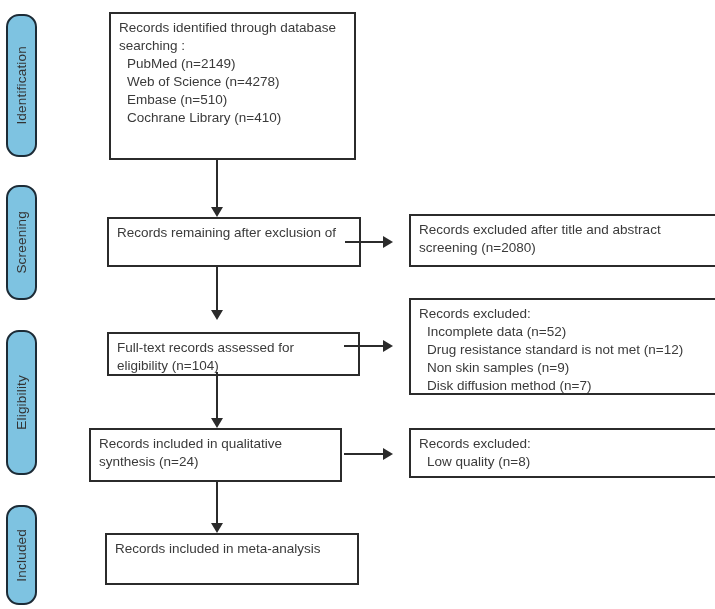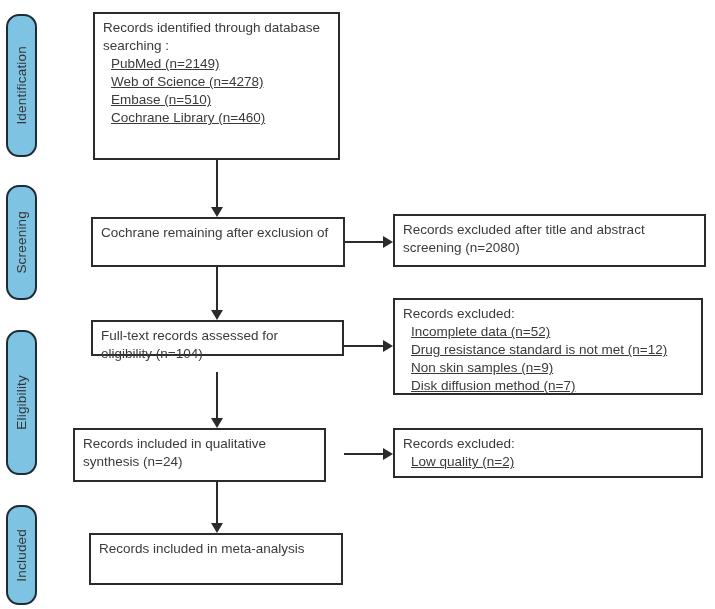--- a/index.html
+++ b/index.html
@@ -44,22 +44,23 @@
   
   .box {
     position: absolute;
     background: var(--bg);
     border: 2px solid var(--box-border);
     box-sizing: border-box;
     padding: 5px 8px 4px 8px;
     font-size: 13.5px;
     line-height: 18px;
     color: var(--text);
+    margin-left: 16px;
   }
-  .box .indent { padding-left: 8px; text-decoration: underline; }
+  .box .indent { padding-left: 8px; }
   
   .v-arrow {
     position: absolute;
     width: 2px;
     background: var(--arrow);
   }
   .v-arrow::after {
     content: "";
     position: absolute;
     bottom: -10px;
@@ -102,28 +103,28 @@
   <div class="pill" style="top:505px;height:100px">
     <span class="pill-text">Included</span>
   </div>
 
   <div class="box" style="left:93px;top:12px;width:247px;height:148px">
     <div>Records identified through database</div>
     <div>searching :</div>
     <div class="indent">PubMed (n=2149)</div>
     <div class="indent">Web of Science (n=4278)</div>
     <div class="indent">Embase (n=510)</div>
-    <div class="indent">Cochrane Library (n=460)</div>
+    <div class="indent">Cochrane Library (n=410)</div>
   </div>
 
   <div class="box" style="left:91px;top:217px;width:254px;height:50px">
-    <div>Cochrane remaining after exclusion of</div>
+    <div>Records remaining after exclusion of</div>
   </div>
 
-  <div class="box" style="left:91px;top:320px;width:253px;height:36px">
+  <div class="box" style="left:91px;top:332px;width:253px;height:44px">
     <div>Full-text records assessed for</div>
     <div>eligibility (n=104)</div>
   </div>
 
   <div class="box" style="left:73px;top:428px;width:253px;height:54px">
     <div>Records included in qualitative</div>
     <div>synthesis (n=24)</div>
   </div>
 
   <div class="box" style="left:89px;top:533px;width:254px;height:52px">
@@ -138,21 +139,21 @@
   <div class="box" style="left:393px;top:298px;width:310px;height:97px">
     <div>Records excluded:</div>
     <div class="indent">Incomplete data (n=52)</div>
     <div class="indent">Drug resistance standard is not met (n=12)</div>
     <div class="indent">Non skin samples (n=9)</div>
     <div class="indent">Disk diffusion method (n=7)</div>
   </div>
 
   <div class="box" style="left:393px;top:428px;width:310px;height:50px">
     <div>Records excluded:</div>
-    <div class="indent">Low quality (n=2)</div>
+    <div class="indent">Low quality (n=8)</div>
   </div>
 
   <div class="v-arrow" style="left:216px;top:160px;height:47px"></div>
   <div class="v-arrow" style="left:216px;top:267px;height:43px"></div>
   <div class="v-arrow" style="left:216px;top:372px;height:46px"></div>
   <div class="v-arrow" style="left:216px;top:482px;height:41px"></div>
 
   <div class="h-arrow" style="left:345px;top:241px;width:38px"></div>
   <div class="h-arrow" style="left:344px;top:345px;width:39px"></div>
   <div class="h-arrow" style="left:344px;top:453px;width:39px"></div>

